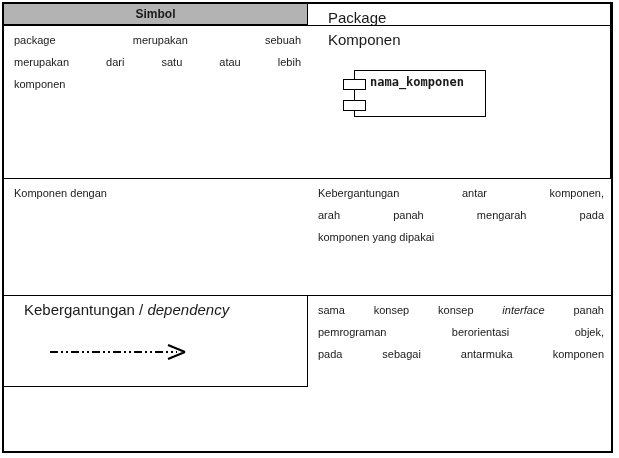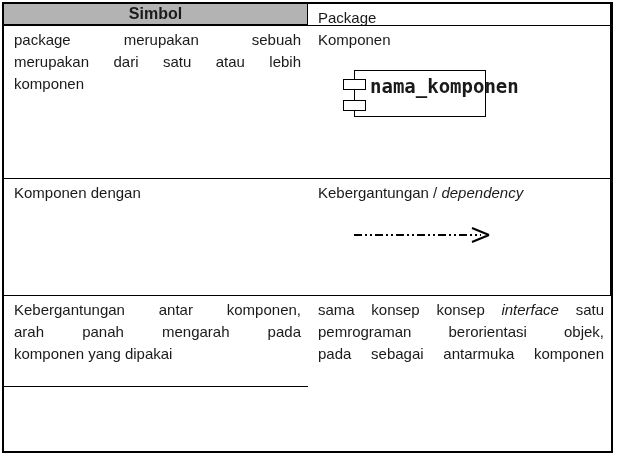--- a/index.html
+++ b/index.html
@@ -20,43 +20,43 @@
     grid-template-columns:304px 303px;
     grid-template-rows:22px 153px 117px 91px 64px;
     background:#ffffff;
   }
   .cell{overflow:hidden;position:relative;}
   .c1{border-right:1.5px solid var(--border);}
   .rb{border-bottom:1.5px solid var(--border);}
   .head{
     background:var(--header-bg);
     border-bottom:2px solid var(--border);
-    font-size:16px;font-weight:bold;
+    font-size:12px;font-weight:bold;
     text-align:center;line-height:20px;
   }
-  .sym{padding:3px 8px 0 10px;font-size:15px;}
-  .desc{padding:3px 7px 0 10px;font-size:15px;}
+  .sym{padding:3px 8px 0 20px;font-size:15px;}
+  .desc{padding:3px 7px 0 10px;font-size:11px;}
   .tline{line-height:22px;white-space:normal;}
   .tline.just{text-align:justify;text-align-last:justify;text-justify:inter-word;}
   .ital{font-style:italic;}
   
   .pkg-tab{position:absolute;left:37px;top:44px;width:54px;height:16px;
     border:1.5px solid var(--border);background:#fff;}
   .pkg-body{position:absolute;left:37px;top:59px;width:141px;height:67px;
     border:1.5px solid var(--border);background:#fff;
     text-align:center;padding-top:8px;font-size:13px;}
   
   .cmp-body{position:absolute;left:46px;top:44px;width:132px;height:47px;
     border:1.5px solid var(--border);background:#fff;}
   .cmp-port{position:absolute;left:35px;width:23px;height:11px;
     border:1.5px solid var(--border);background:#fff;}
   .cmp-port.p1{top:53px;}
   .cmp-port.p2{top:74px;}
   .cmp-text{position:absolute;left:62px;top:49px;
-    font-family:"DejaVu Sans Mono", monospace;font-weight:bold;font-size:19px;}
+    font-family:"DejaVu Sans Mono", monospace;font-weight:bold;font-size:12px;}
   
   .dep-arrow{position:absolute;left:42px;top:46px;}
 </style>
 </head>
 <body>
 
 <div class="tbl">
 
   <div class="cell head c1">Simbol</div>
 
@@ -81,34 +81,34 @@
       </div>
     <div class="cmp-body"></div>
     <div class="cmp-port p1"></div>
     <div class="cmp-port p2"></div>
     <span class="cmp-text">nama_komponen</span>
   </div>
   <div class="cell desc rb">
       <div class="tline"><span>Komponen dengan</span></div>
     </div>
 
+  <div class="cell desc rb">
+      <div class="tline just"><span>Kebergantungan antar komponen,</span></div>
+      <div class="tline just"><span>arah panah mengarah pada</span></div>
+      <div class="tline"><span>komponen yang dipakai</span></div>
+    </div>
   <div class="cell sym c1 rb">
     <div class="lbl">
         <div class="tline"><span>Kebergantungan / </span><span class="ital">dependency</span></div>
       </div>
     <svg class="dep-arrow" width="152" height="20" viewBox="0 0 152 20">
       <line x1="4" y1="10" x2="131" y2="10" stroke="#000000" stroke-width="2" stroke-dasharray="8 3 2 3 2 3"></line>
       <path d="M139 10 L122 3 M139 10 L122 17" stroke="#000000" stroke-width="2" fill="none"></path>
     </svg>
   </div>
-  <div class="cell desc rb">
-      <div class="tline just"><span>Kebergantungan antar komponen,</span></div>
-      <div class="tline just"><span>arah panah mengarah pada</span></div>
-      <div class="tline"><span>komponen yang dipakai</span></div>
-    </div>
 
   <div class="cell desc">
-      <div class="tline just"><span>sama konsep konsep </span><span class="ital">interface</span><span> satu</span></div>
+      <div class="tline just"><span>sama konsep konsep </span><span class="ital">interface</span><span> panah</span></div>
       <div class="tline just"><span>pemrograman berorientasi objek,</span></div>
       <div class="tline just"><span>pada sebagai antarmuka komponen</span></div>
     </div>
 
 </div>
 
 </body></html>

